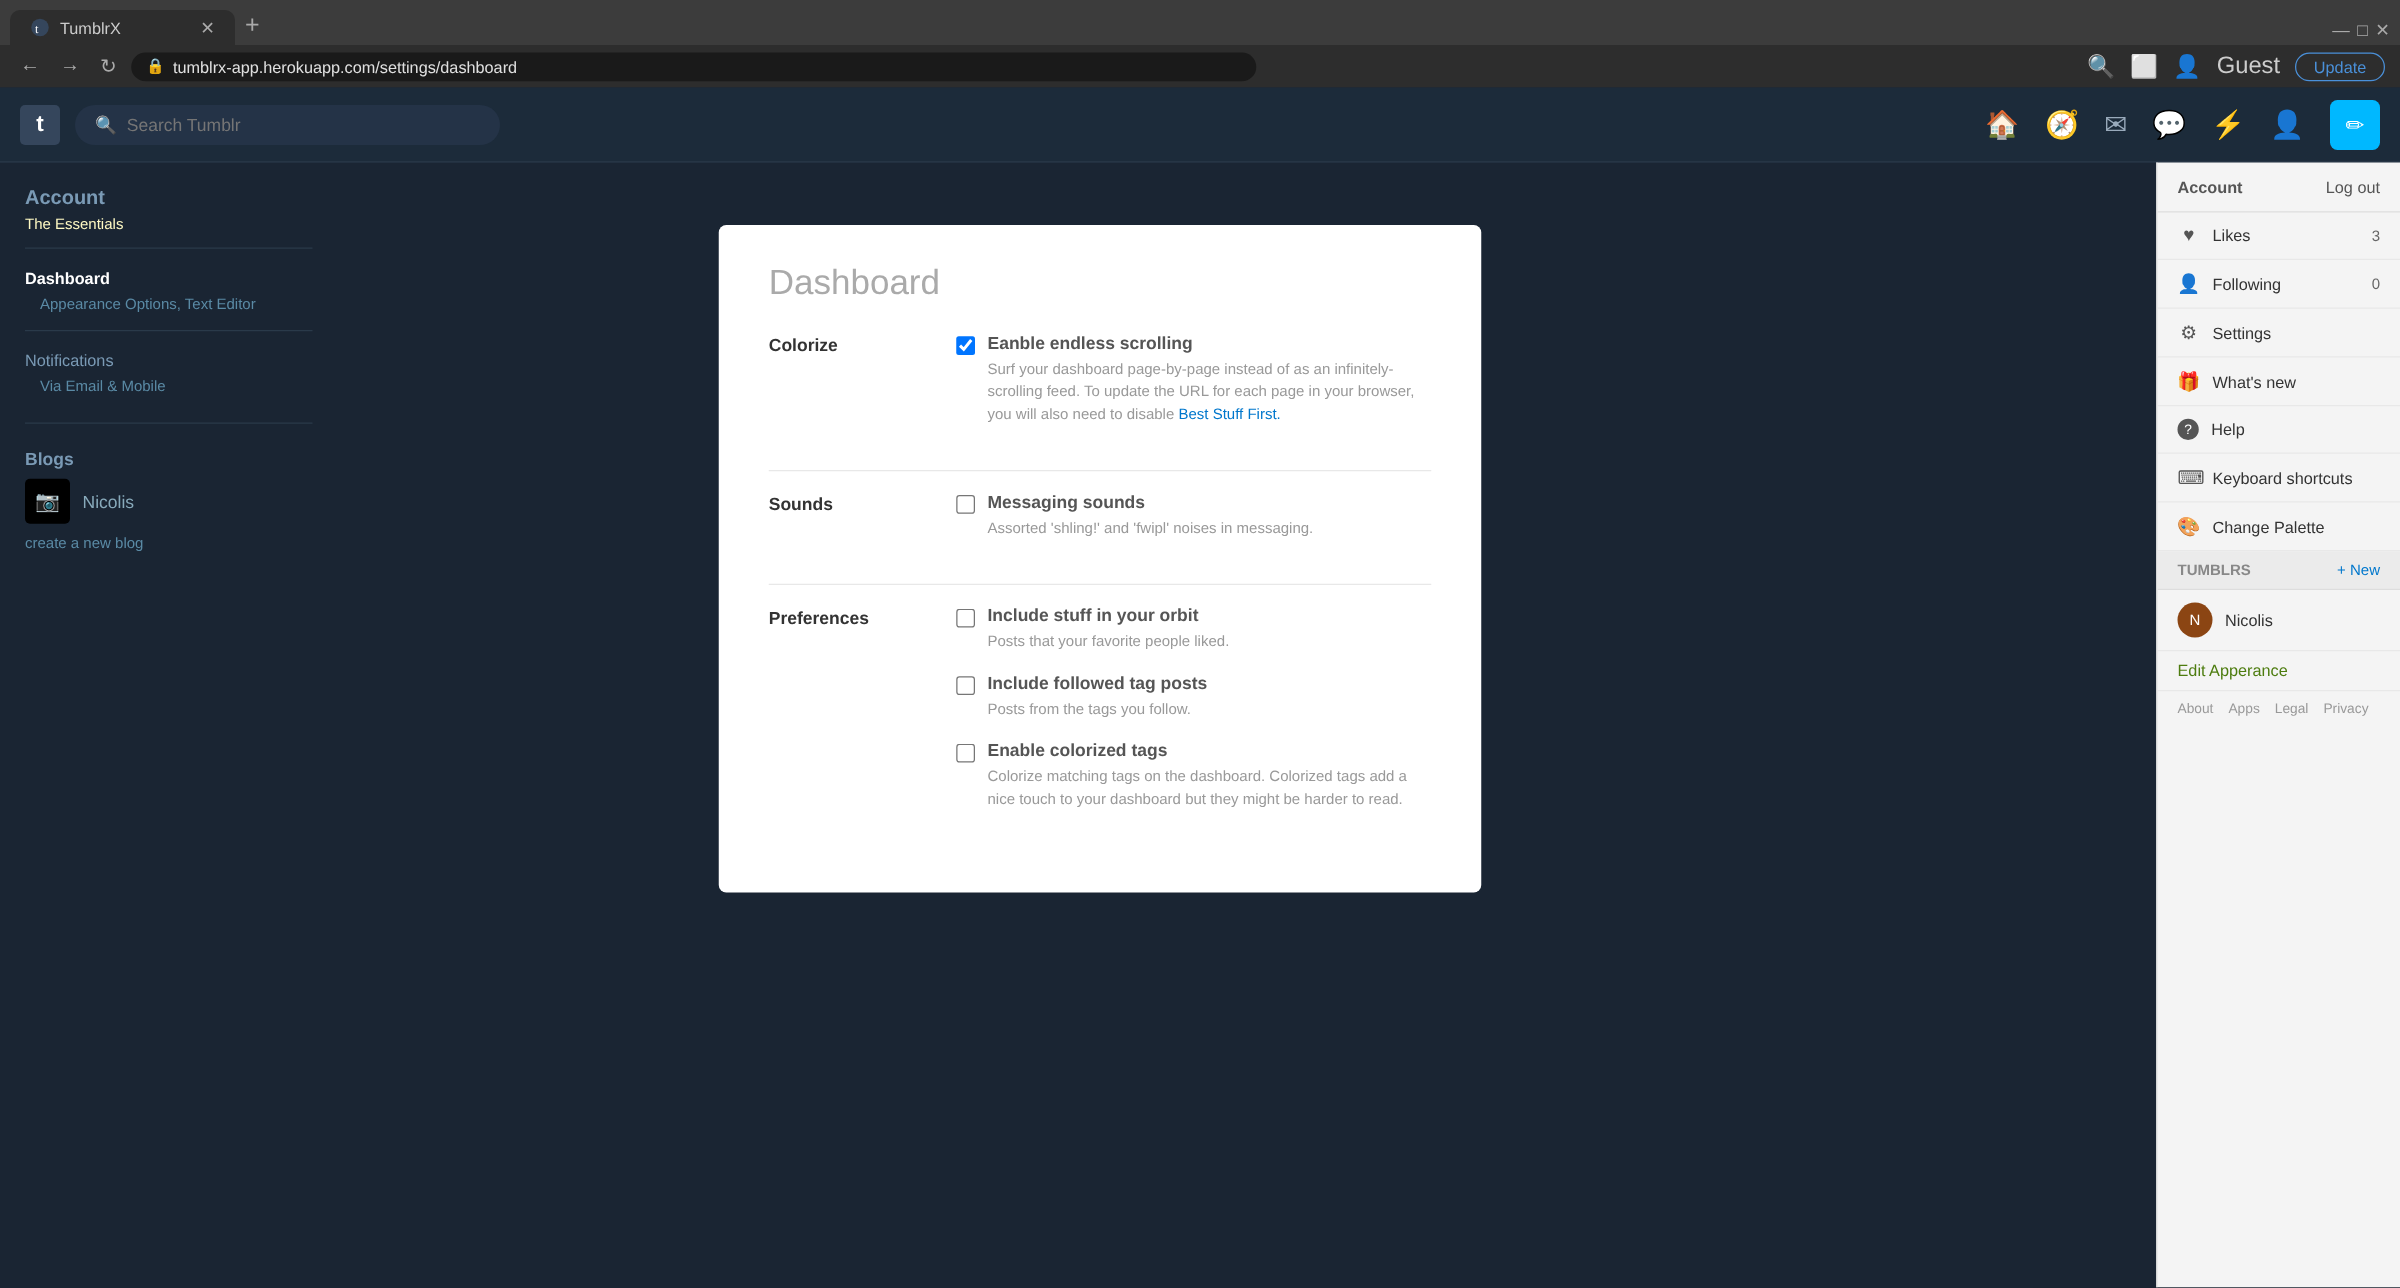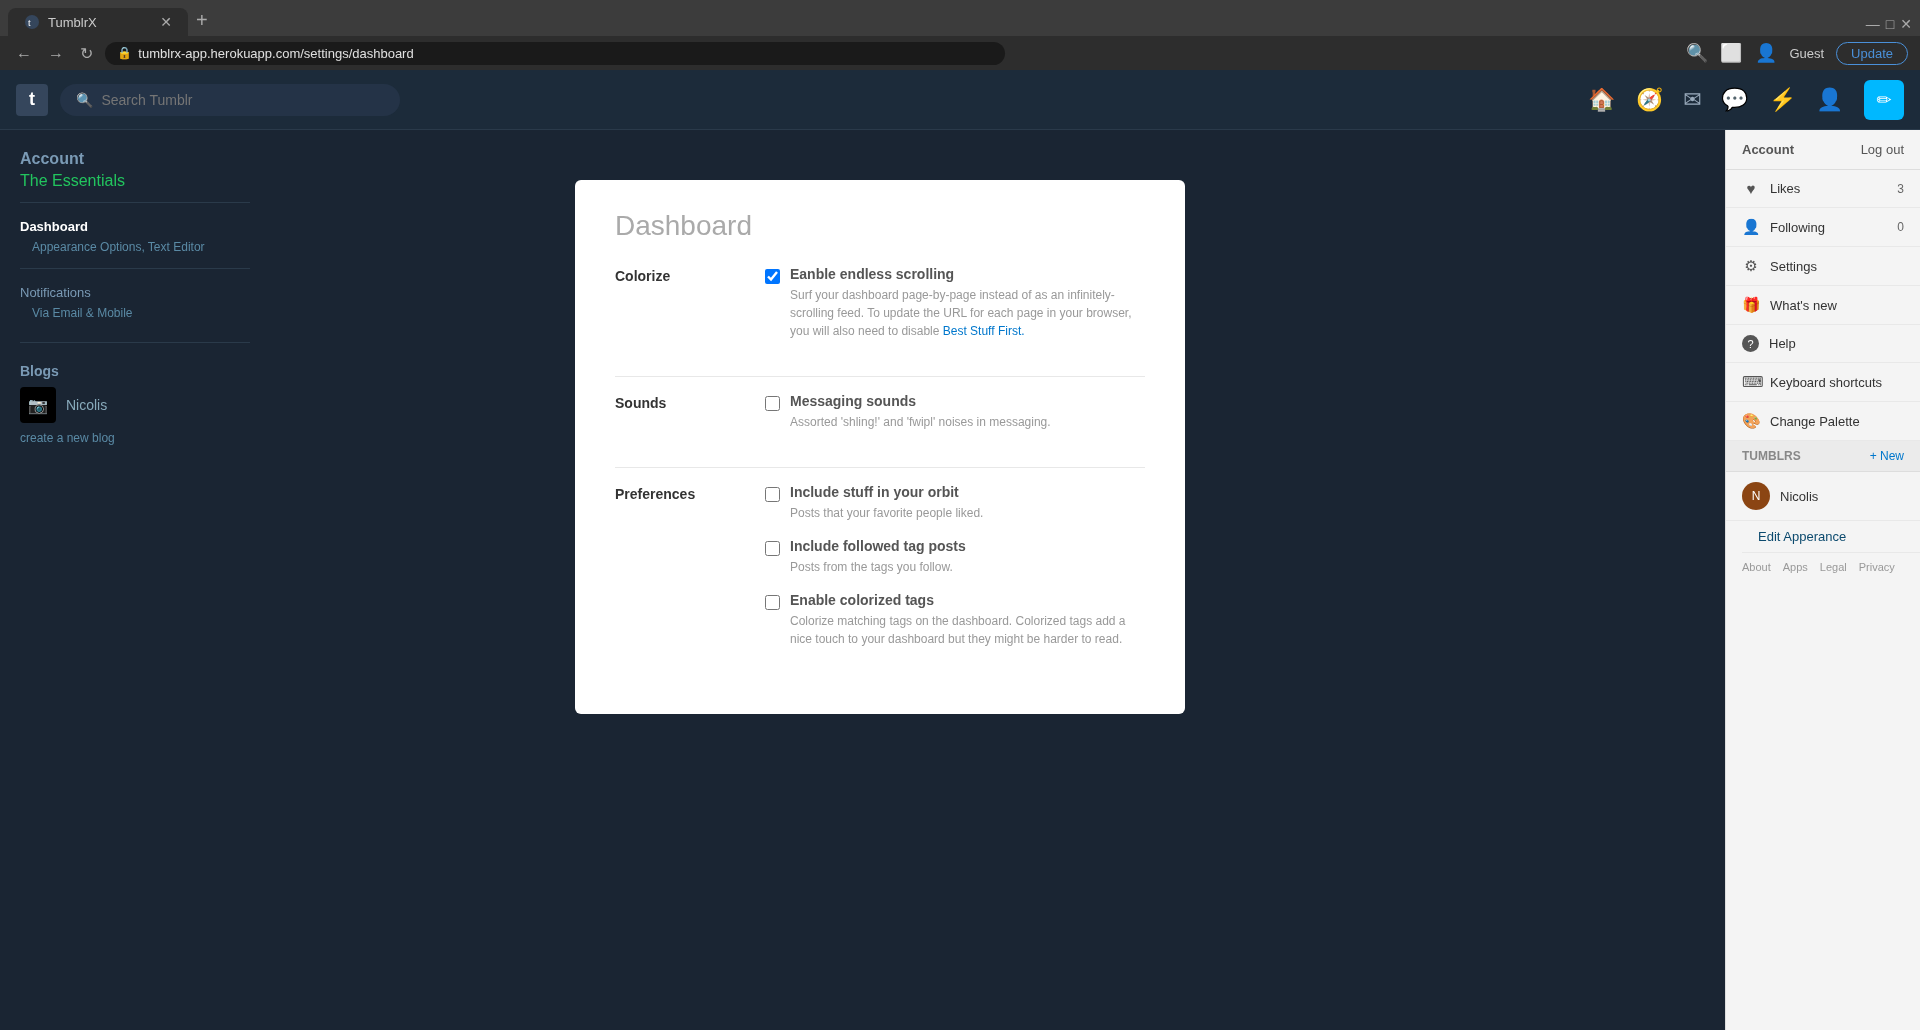--- a/index.html
+++ b/index.html
@@ -59,29 +59,29 @@
     .sidebar-item { display: flex; align-items: center; justify-content: space-between; padding: 10px 16px; cursor: pointer; border-bottom: 1px solid #e8e8e8; }
     .sidebar-item-left { display: flex; align-items: center; gap: 10px; color: #333; font-size: 13px; }
     .sidebar-item-icon { color: #555; font-size: 15px; width: 18px; text-align: center; }
     .sidebar-count { color: #666; font-size: 12px; }
     .tumblrs-header { display: flex; justify-content: space-between; align-items: flex-start; padding: 8px 16px; border-bottom: 1px solid #ddd; background: #ebebeb; }
     .tumblrs-label { font-size: 12px; color: #888; font-weight: 600; text-transform: uppercase; }
     .new-btn { color: #0077cc; font-size: 12px; cursor: pointer; }
     .blog-item { display: flex; align-items: center; gap: 10px; padding: 10px 16px; border-bottom: 1px solid #e8e8e8; cursor: pointer; }
     .blog-avatar { width: 28px; height: 28px; border-radius: 50%; background: #8B4513; overflow: hidden; flex-shrink: 0; }
     .blog-name { color: #333; font-size: 13px; }
-    .edit-appearance-btn { display: block; padding: 8px 16px; color: #0c4a6e; font-size: 13px; cursor: pointer; border-bottom: 1px solid #e8e8e8; margin-left: 16px; }
+    .edit-appearance-btn { display: block; padding: 8px 16px; color: #4d7c0f; font-size: 13px; cursor: pointer; border-bottom: 1px solid #e8e8e8; }
     .sidebar-footer { padding: 8px 16px; display: flex; gap: 12px; flex-wrap: wrap; }
     .footer-link { color: #999; font-size: 11px; cursor: pointer; text-decoration: none; }
 
     
     .left-sidebar { width: 270px; padding: 20px; }
     .account-section { margin-bottom: 20px; }
     .account-title { color: #7a9ab5; font-size: 16px; font-weight: 600; margin-bottom: 4px; }
-    .account-sub { color: #22c55e; font-size: 16px; margin-bottom: 12px; }
+    .account-sub { color: #fef9c3; font-size: 12px; margin-bottom: 12px; }
     .account-link { display: block; color: #7a9ab5; font-size: 13px; padding: 4px 0; cursor: pointer; }
     .account-link.active { color: white; font-weight: 600; }
     .account-sub-link { display: block; color: #5a8aa5; font-size: 12px; padding: 2px 12px; cursor: pointer; }
     .sidebar-divider { border: none; border-top: 1px solid #2a3a4a; margin: 12px 0; }
     .blogs-section { margin-top: 20px; }
     .blogs-title { color: #7a9ab5; font-size: 14px; font-weight: 600; margin-bottom: 8px; }
     .blog-entry { display: flex; align-items: center; gap: 10px; margin-bottom: 8px; }
     .blog-entry-avatar { width: 36px; height: 36px; border-radius: 4px; background: #000; display: flex; align-items: center; justify-content: center; color: white; font-size: 12px; }
     .blog-entry-name { color: #8ab; font-size: 14px; cursor: pointer; }
     .create-blog { color: #5a8aa5; font-size: 12px; cursor: pointer; margin-top: 4px; }
@@ -120,21 +120,21 @@
     <span class="nav-btn">→</span>
     <span class="nav-btn">↻</span>
     <div class="address-bar">
       <span class="lock-icon">🔒</span>
       <span class="address-text">tumblrx-app.herokuapp.com/settings/dashboard</span>
     </div>
     <div class="browser-actions">
       <span>🔍</span>
       <span>⬜</span>
       <span>👤</span>
-      <span style="color:#ccc;font-size:13px;">Guest</span>
+      <span style="color:#ccc;font-size:19px;">Guest</span>
       <button class="update-btn">Update</button>
     </div>
   </div>
 </div>
 
 <div class="app">
 
   <div class="top-nav">
     <div class="tumblr-logo">
       <span>t</span>

